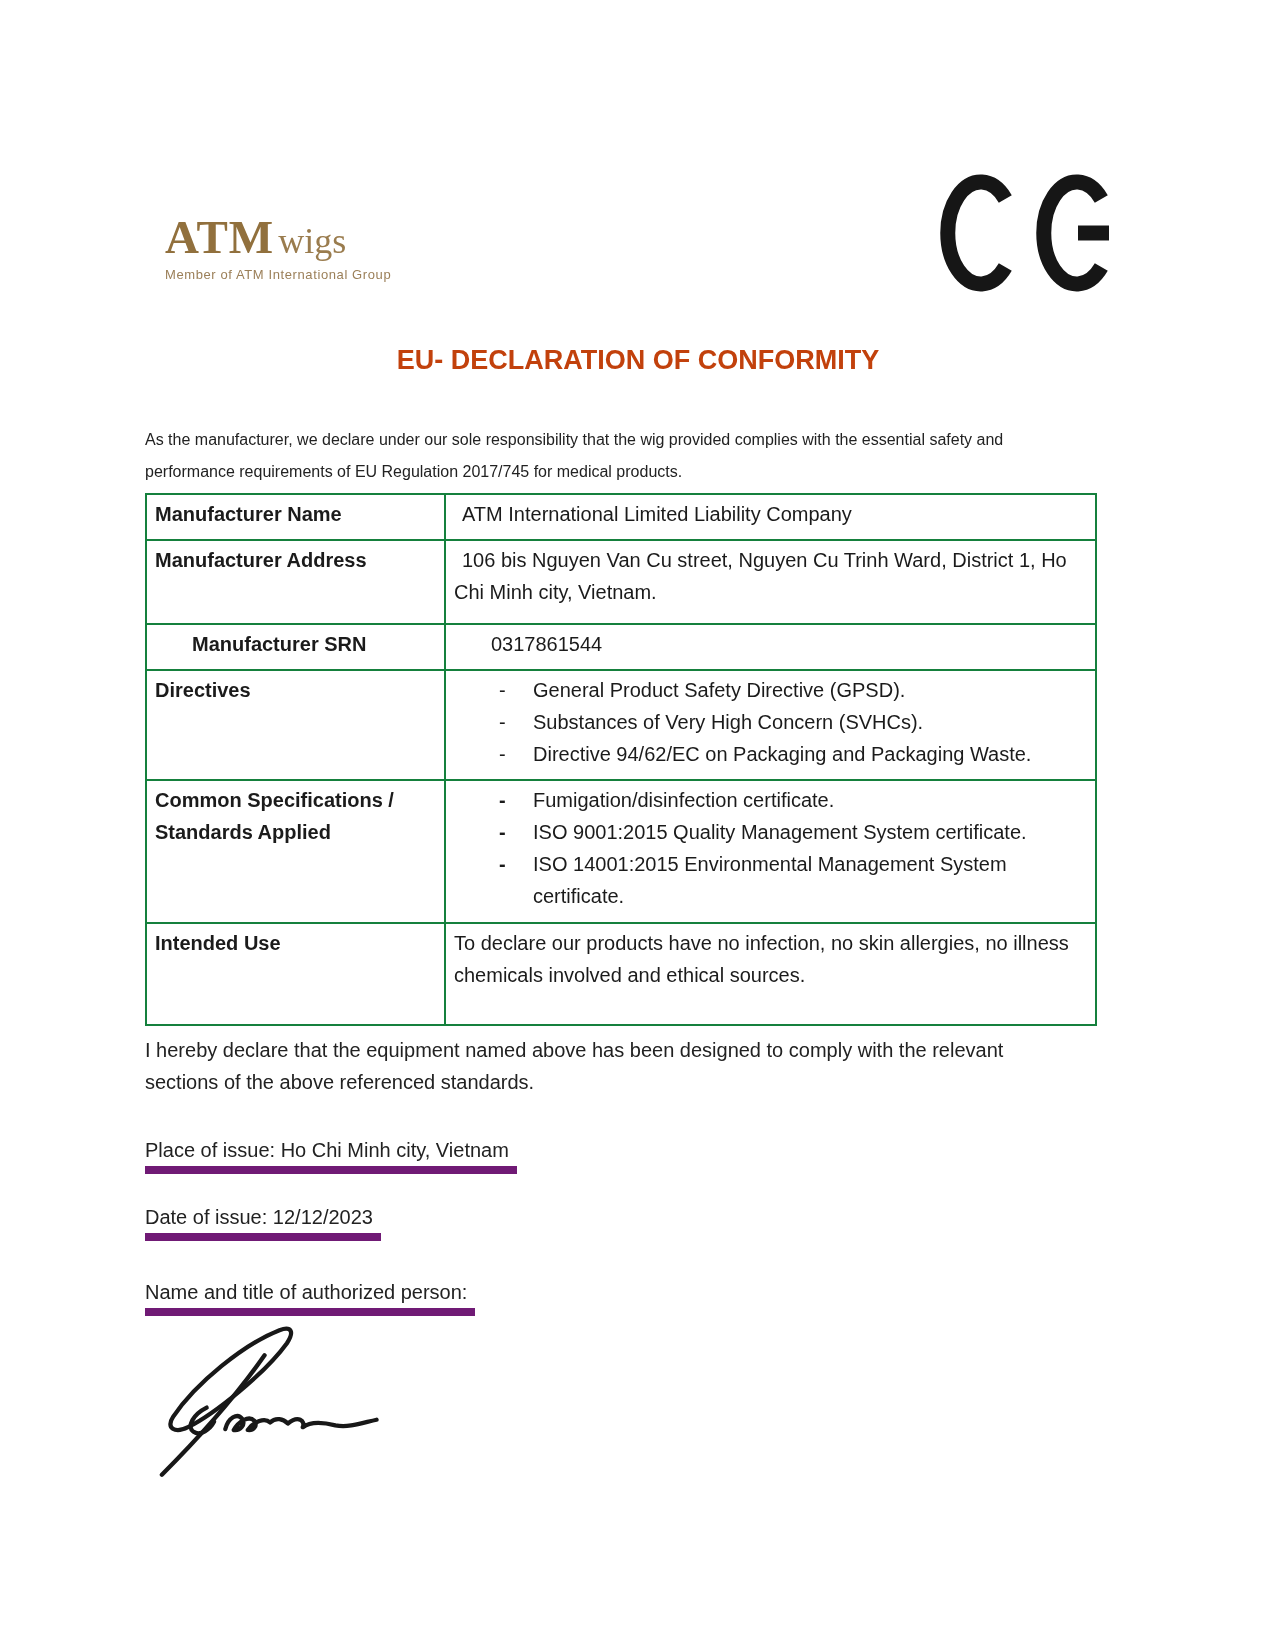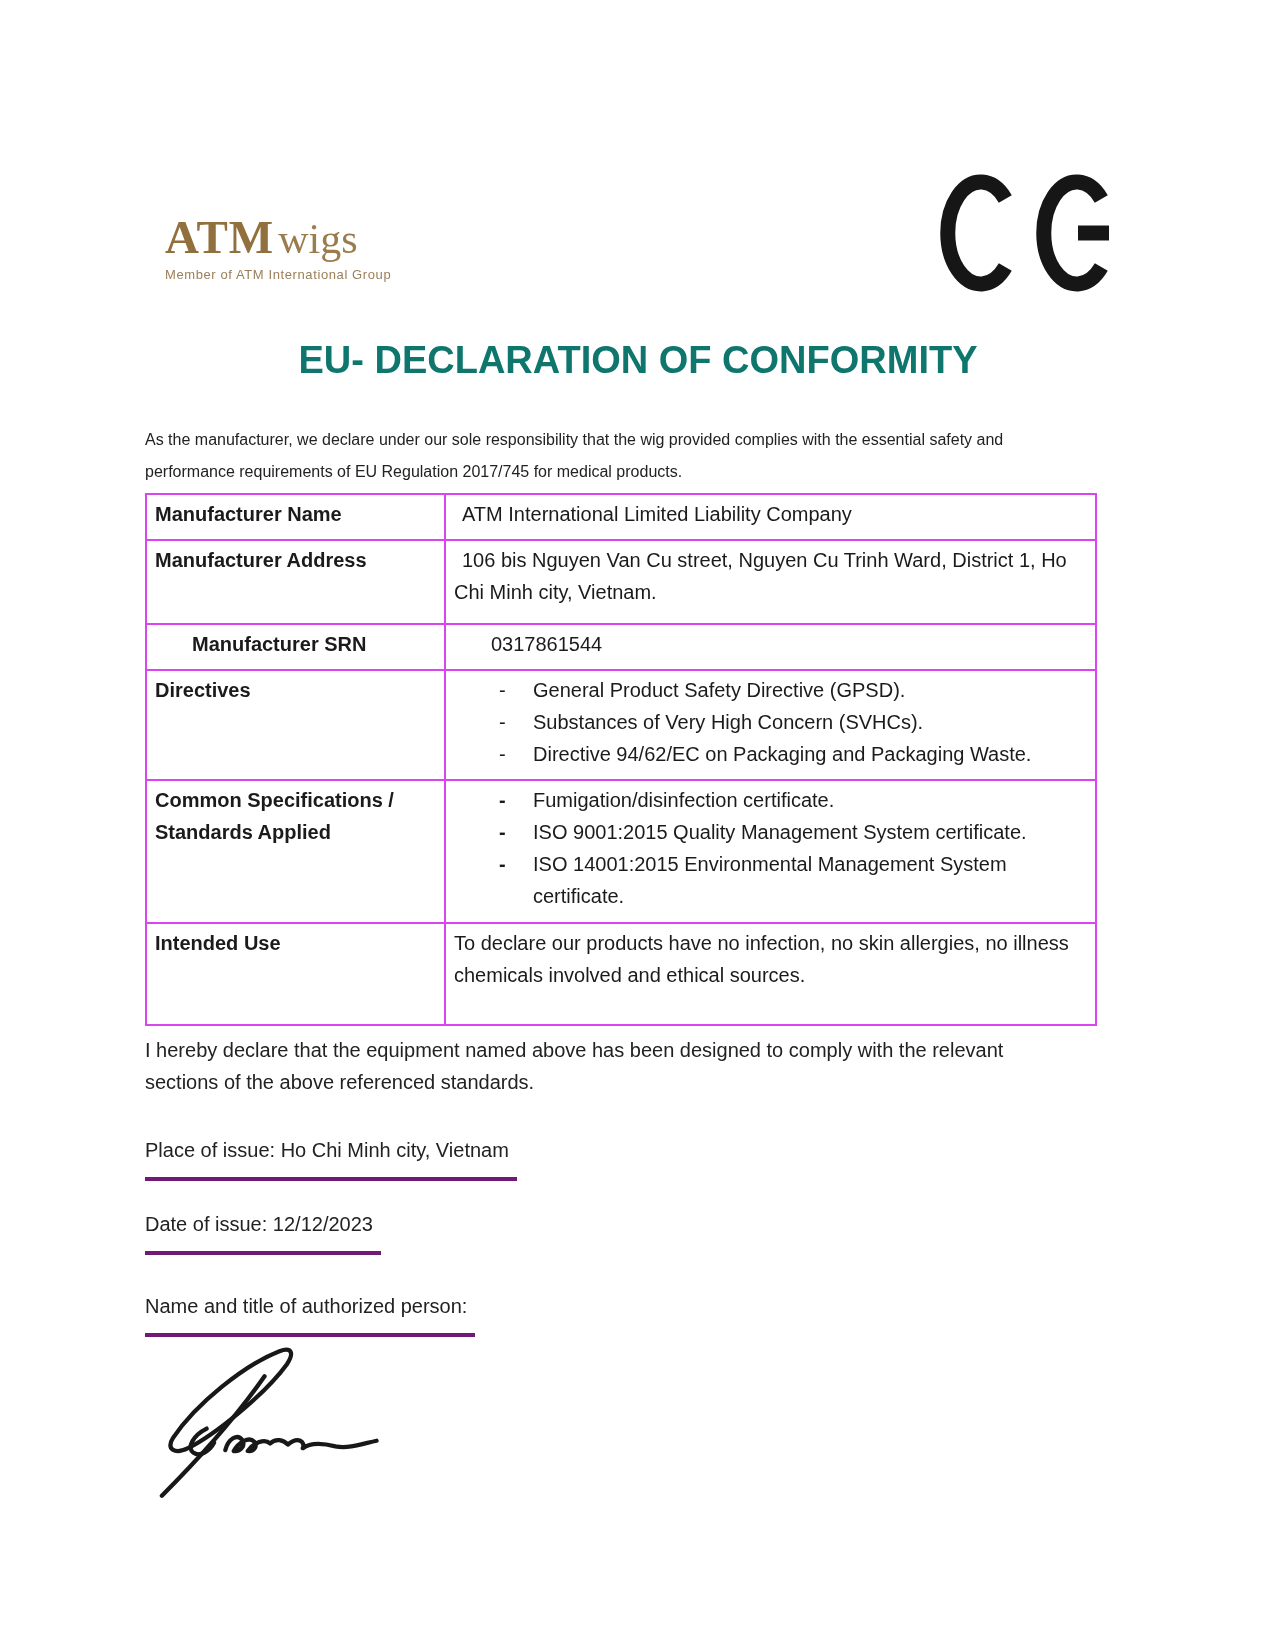--- a/index.html
+++ b/index.html
@@ -23,58 +23,58 @@
   .logo-atm {
     font-family: "Liberation Serif", serif;
     font-weight: 700;
     font-size: 47px;
     color: #91703d;
     letter-spacing: 1px;
   }
   .logo-wigs {
     font-family: "Liberation Serif", serif;
     font-weight: 400;
-    font-size: 42px;
+    font-size: 36px;
     color: #9a7c4e;
     margin-left: 4px;
   }
   .logo-tagline {
     margin-top: 3px;
     font-size: 13px;
     letter-spacing: 0.6px;
     color: #9b7f58;
   }
   .ce-wrap { position: absolute; left: 793px; top: 172px; }
 
   
   .doc-title {
     margin-top: 26px;
     text-align: center;
     transform: translateX(28px);
-    font-size: 38px;
+    font-size: 27px;
     font-weight: 700;
-    color: #0f766e;
+    color: #c2410c;
     line-height: 44px;
   }
   .intro {
     margin-top: 42px;
     font-size: 16px;
     line-height: 32px;
     color: #222;
   }
 
   
   table.mfr {
     margin-top: 5px;
     border-collapse: collapse;
     width: 930px;
     table-layout: fixed;
   }
   table.mfr td {
-    border: 2px solid #d946ef;
+    border: 2px solid #15803d;
     vertical-align: top;
     font-size: 20px;
     line-height: 32px;
     padding: 3px 8px;
     color: #1b1b1b;
   }
   td.lbl { font-weight: 700; width: 281px; color: #111; }
   td.val { width: 633px; }
   td.ind { text-indent: 8px; }
   tr.r1 td { height: 38px; }
@@ -95,23 +95,23 @@
     font-size: 20px;
     line-height: 32px;
     color: #222;
   }
   .field-line { margin-top: 0; font-size: 20px; line-height: 30px; color: #222; }
   .fl-place { margin-top: 37px; }
   .fl-date  { margin-top: 28px; }
   .fl-name  { margin-top: 36px; }
   .uline {
     display: inline-block;
-    border-bottom: 4px solid #701a75;
+    border-bottom: 8px solid #701a75;
     padding-right: 8px;
-    padding-bottom: 12px;
+    padding-bottom: 1px;
   }
   .signature { margin-top: 2px; margin-left: -8px; }
 </style>
 </head>
 <body>
 
 <div class="page">
   <div class="content">
 
     <div class="header">

